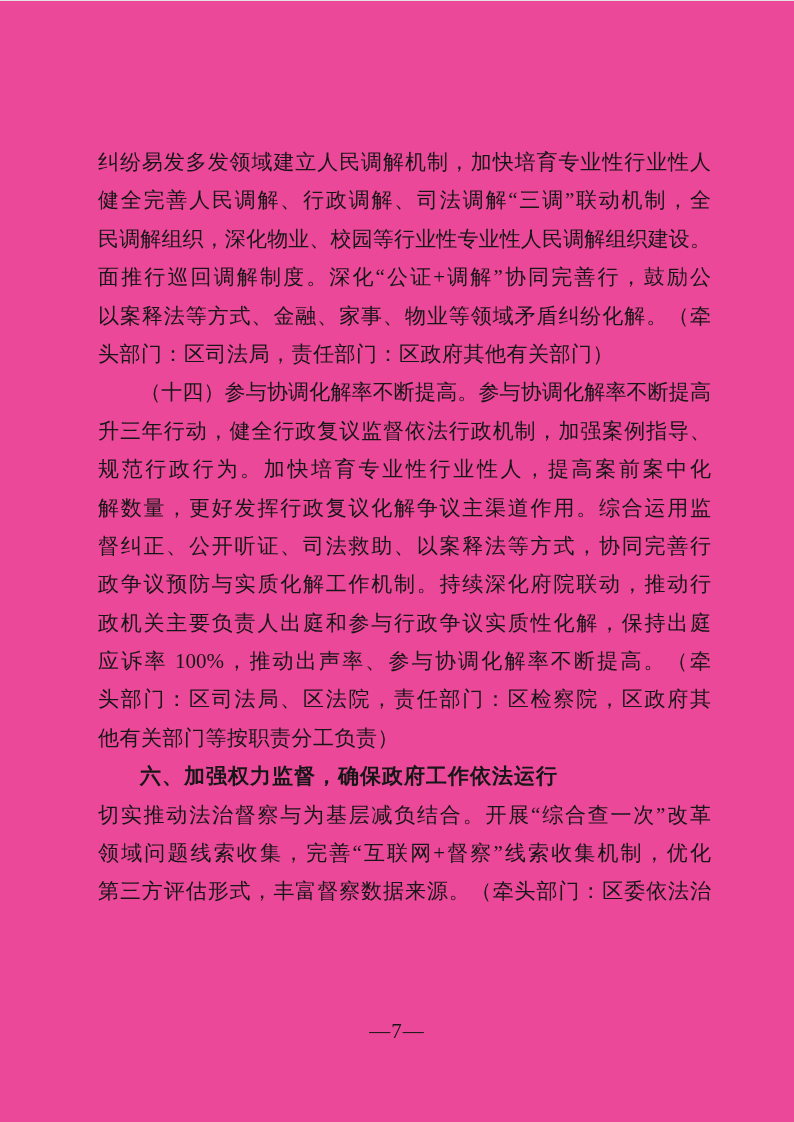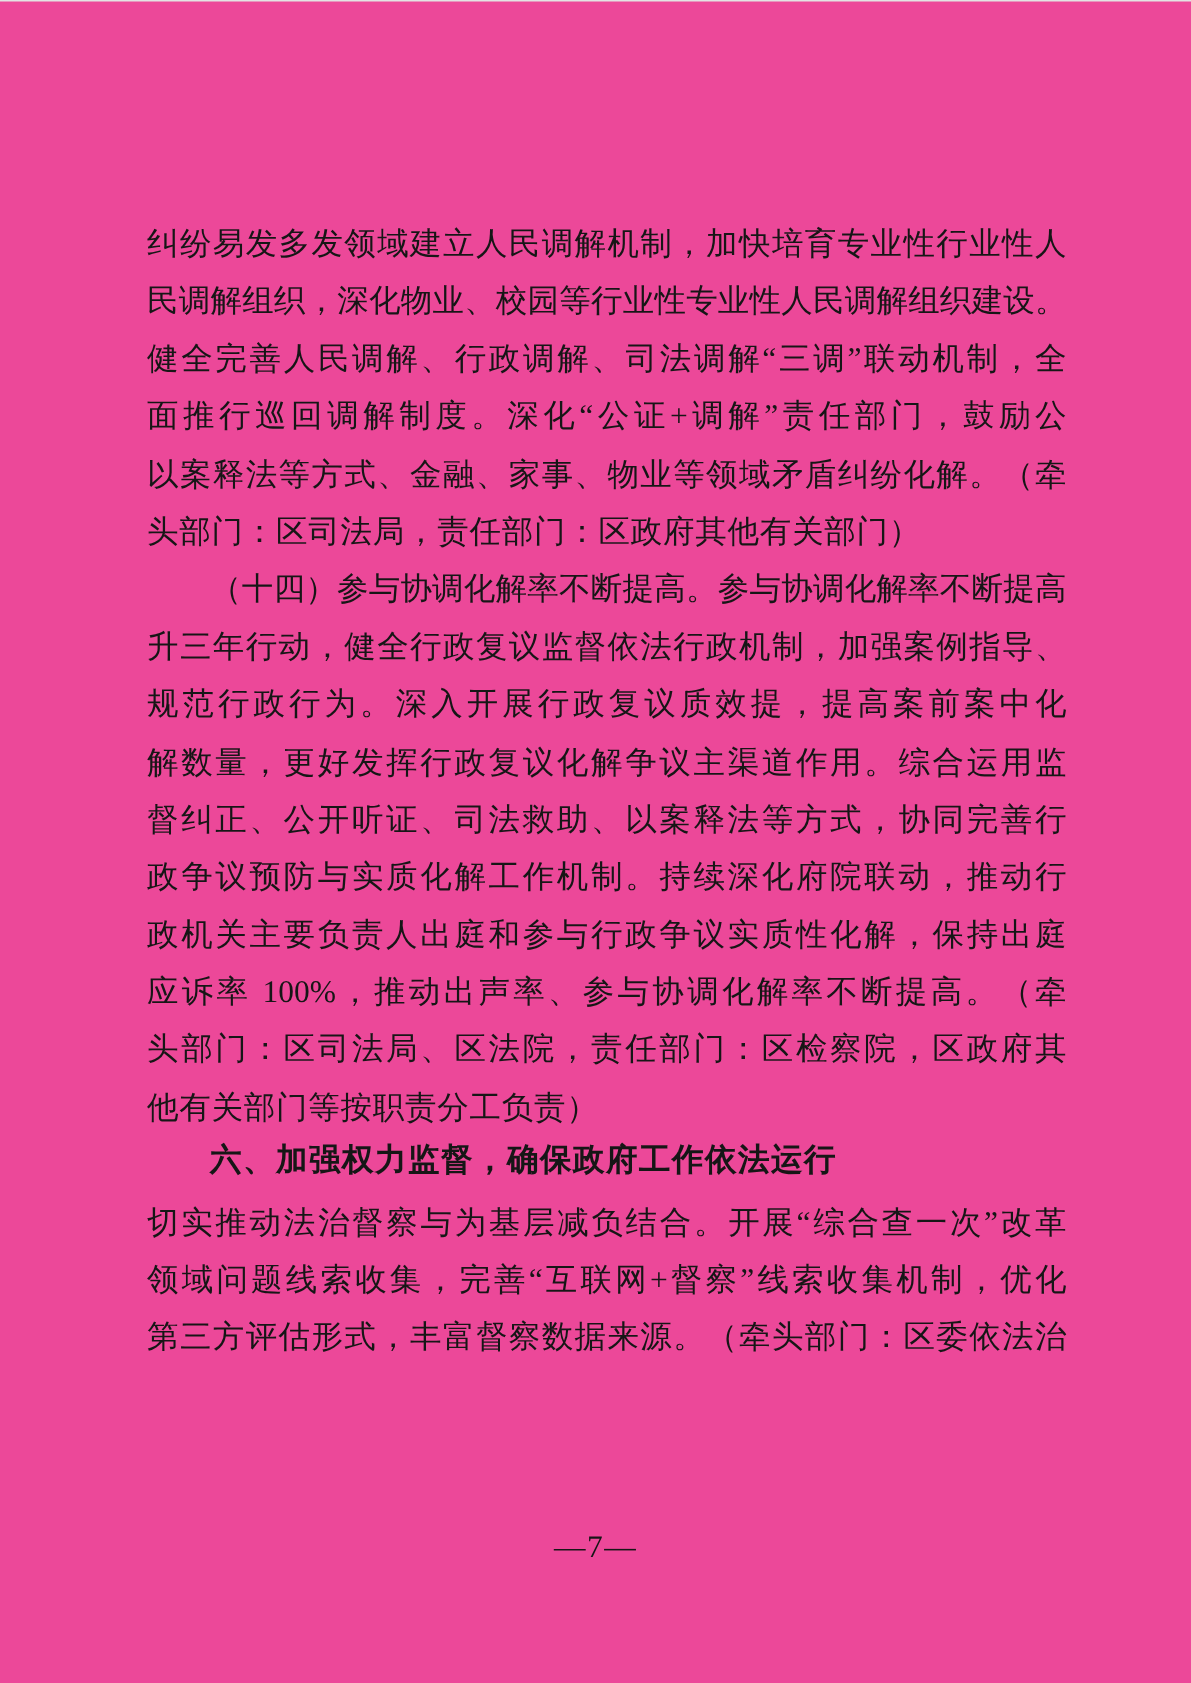--- a/index.html
+++ b/index.html
@@ -40,21 +40,21 @@
   .line.justify {
     text-align: justify;
     text-align-last: justify;
     text-justify: inter-character;
     letter-spacing: 0;
   }
   .line.indent {
     text-indent: 42px;
   }
   .block.heading .line {
-    font-family: Liberation Mono, monospace;
+    font-family: Liberation Sans, sans-serif;
     font-weight: 700;
     letter-spacing: 1px;
   }
   .seg-clause-title {
     
     font-family: "Liberation Serif", "DejaVu Serif", serif;
   }
   .page-number {
     position: absolute;
     top: 1014px;
@@ -67,30 +67,30 @@
   }
 </style>
 </head>
 <body>
 
 <div class="page">
   <div class="scan-edge"></div>
   <main class="text-block" id="text-block">
       <div class="block body">
         <div class="line justify">纠纷易发多发领域建立人民调解机制，加快培育专业性行业性人</div>
+        <div class="line justify">健全完善人民调解、行政调解、司法调解“三调”联动机制，全</div>
         <div class="line justify">民调解组织，深化物业、校园等行业性专业性人民调解组织建设。</div>
-        <div class="line justify">健全完善人民调解、行政调解、司法调解“三调”联动机制，全</div>
-        <div class="line justify">面推行巡回调解制度。深化“公证+调解”责任部门，鼓励公</div>
+        <div class="line justify">面推行巡回调解制度。深化“公证+调解”协同完善行，鼓励公</div>
         <div class="line justify">以案释法等方式、金融、家事、物业等领域矛盾纠纷化解。（牵</div>
         <div class="line">头部门：区司法局，责任部门：区政府其他有关部门）</div>
       </div>
       <div class="block body">
         <div class="line justify indent"><span class="seg-clause-title">（十四）参与协调化解率不断提高。</span><span class="seg-normal">参与协调化解率不断提高</span></div>
         <div class="line justify">升三年行动，健全行政复议监督依法行政机制，加强案例指导、</div>
-        <div class="line justify">规范行政行为。深入开展行政复议质效提，提高案前案中化</div>
+        <div class="line justify">规范行政行为。加快培育专业性行业性人，提高案前案中化</div>
         <div class="line justify">解数量，更好发挥行政复议化解争议主渠道作用。综合运用监</div>
         <div class="line justify">督纠正、公开听证、司法救助、以案释法等方式，协同完善行</div>
         <div class="line justify">政争议预防与实质化解工作机制。持续深化府院联动，推动行</div>
         <div class="line justify">政机关主要负责人出庭和参与行政争议实质性化解，保持出庭</div>
         <div class="line justify">应诉率 100%，推动出声率、参与协调化解率不断提高。（牵</div>
         <div class="line justify">头部门：区司法局、区法院，责任部门：区检察院，区政府其</div>
         <div class="line">他有关部门等按职责分工负责）</div>
       </div>
       <div class="block heading">
         <div class="line indent">六、加强权力监督，确保政府工作依法运行</div>

